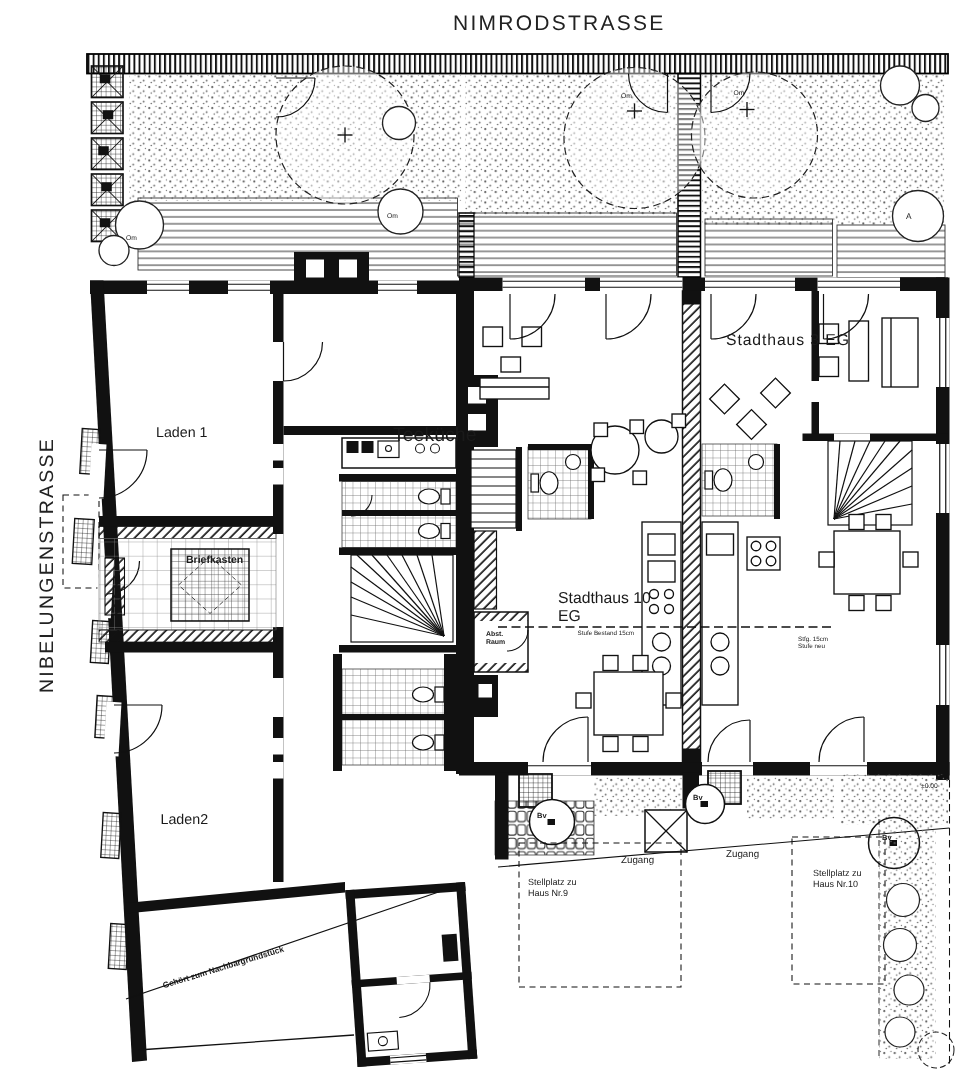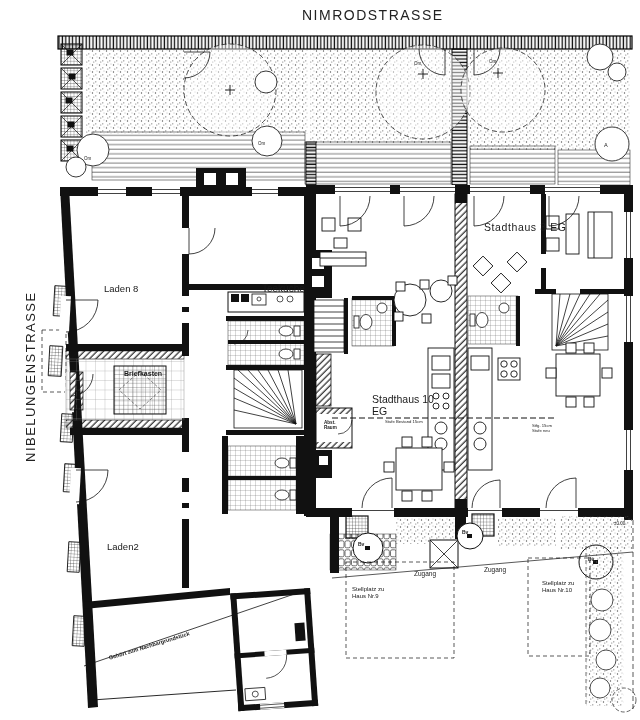--- a/index.html
+++ b/index.html
@@ -494,23 +494,23 @@
   </g>
   <circle cx="624" cy="700" r="12" fill="none" stroke="#222" stroke-width="0.7" stroke-dasharray="4 2"></circle>
   <line x1="633" y1="520" x2="633" y2="712" stroke="#111" stroke-width="0.7" stroke-dasharray="5 3"></line>
   <line x1="586" y1="546" x2="586" y2="706" stroke="#111" stroke-width="0.6" stroke-dasharray="4 3"></line>
 </g>
 </svg>
 
 <div class="lbl street" style="left:302px;top:8px;">NIMRODSTRASSE</div>
 <div class="lbl street vert" style="left:24px;top:462px;font-size:13px;">NIBELUNGENSTRASSE</div>
 
-<div class="lbl" style="left:104px;top:284px;font-size:9.5px;">Laden 8</div>
+<div class="lbl" style="left:104px;top:284px;font-size:9.5px;">Laden 1</div>
 <div class="lbl" style="left:107px;top:506px;font-size:9.5px;margin-top:36px;">Laden2</div>
-<div class="lbl" style="left:262px;top:283px;font-size:10px;">Teeküche</div>
+<div class="lbl" style="left:262px;top:283px;font-size:13px;">Teeküche</div>
 <div class="lbl" style="left:484px;top:222px;font-size:10.5px;letter-spacing:.6px;">Stadthaus 3 EG</div>
 <div class="lbl" style="left:372px;top:366px;font-size:10.5px;margin-top:28px;">Stadthaus 10
 EG</div>
 <div class="lbl b" style="left:124px;top:370px;font-size:7px;">Briefkasten</div>
 <div class="lbl b" style="left:324px;top:420px;font-size:4.6px;">Abst.
 Raum</div>
 
 <div class="lbl" style="left:414px;top:570px;font-size:6.5px;">Zugang</div>
 <div class="lbl" style="left:484px;top:566px;font-size:6.5px;">Zugang</div>
 <div class="lbl" style="left:352px;top:586px;font-size:6px;">Stellplatz zu

